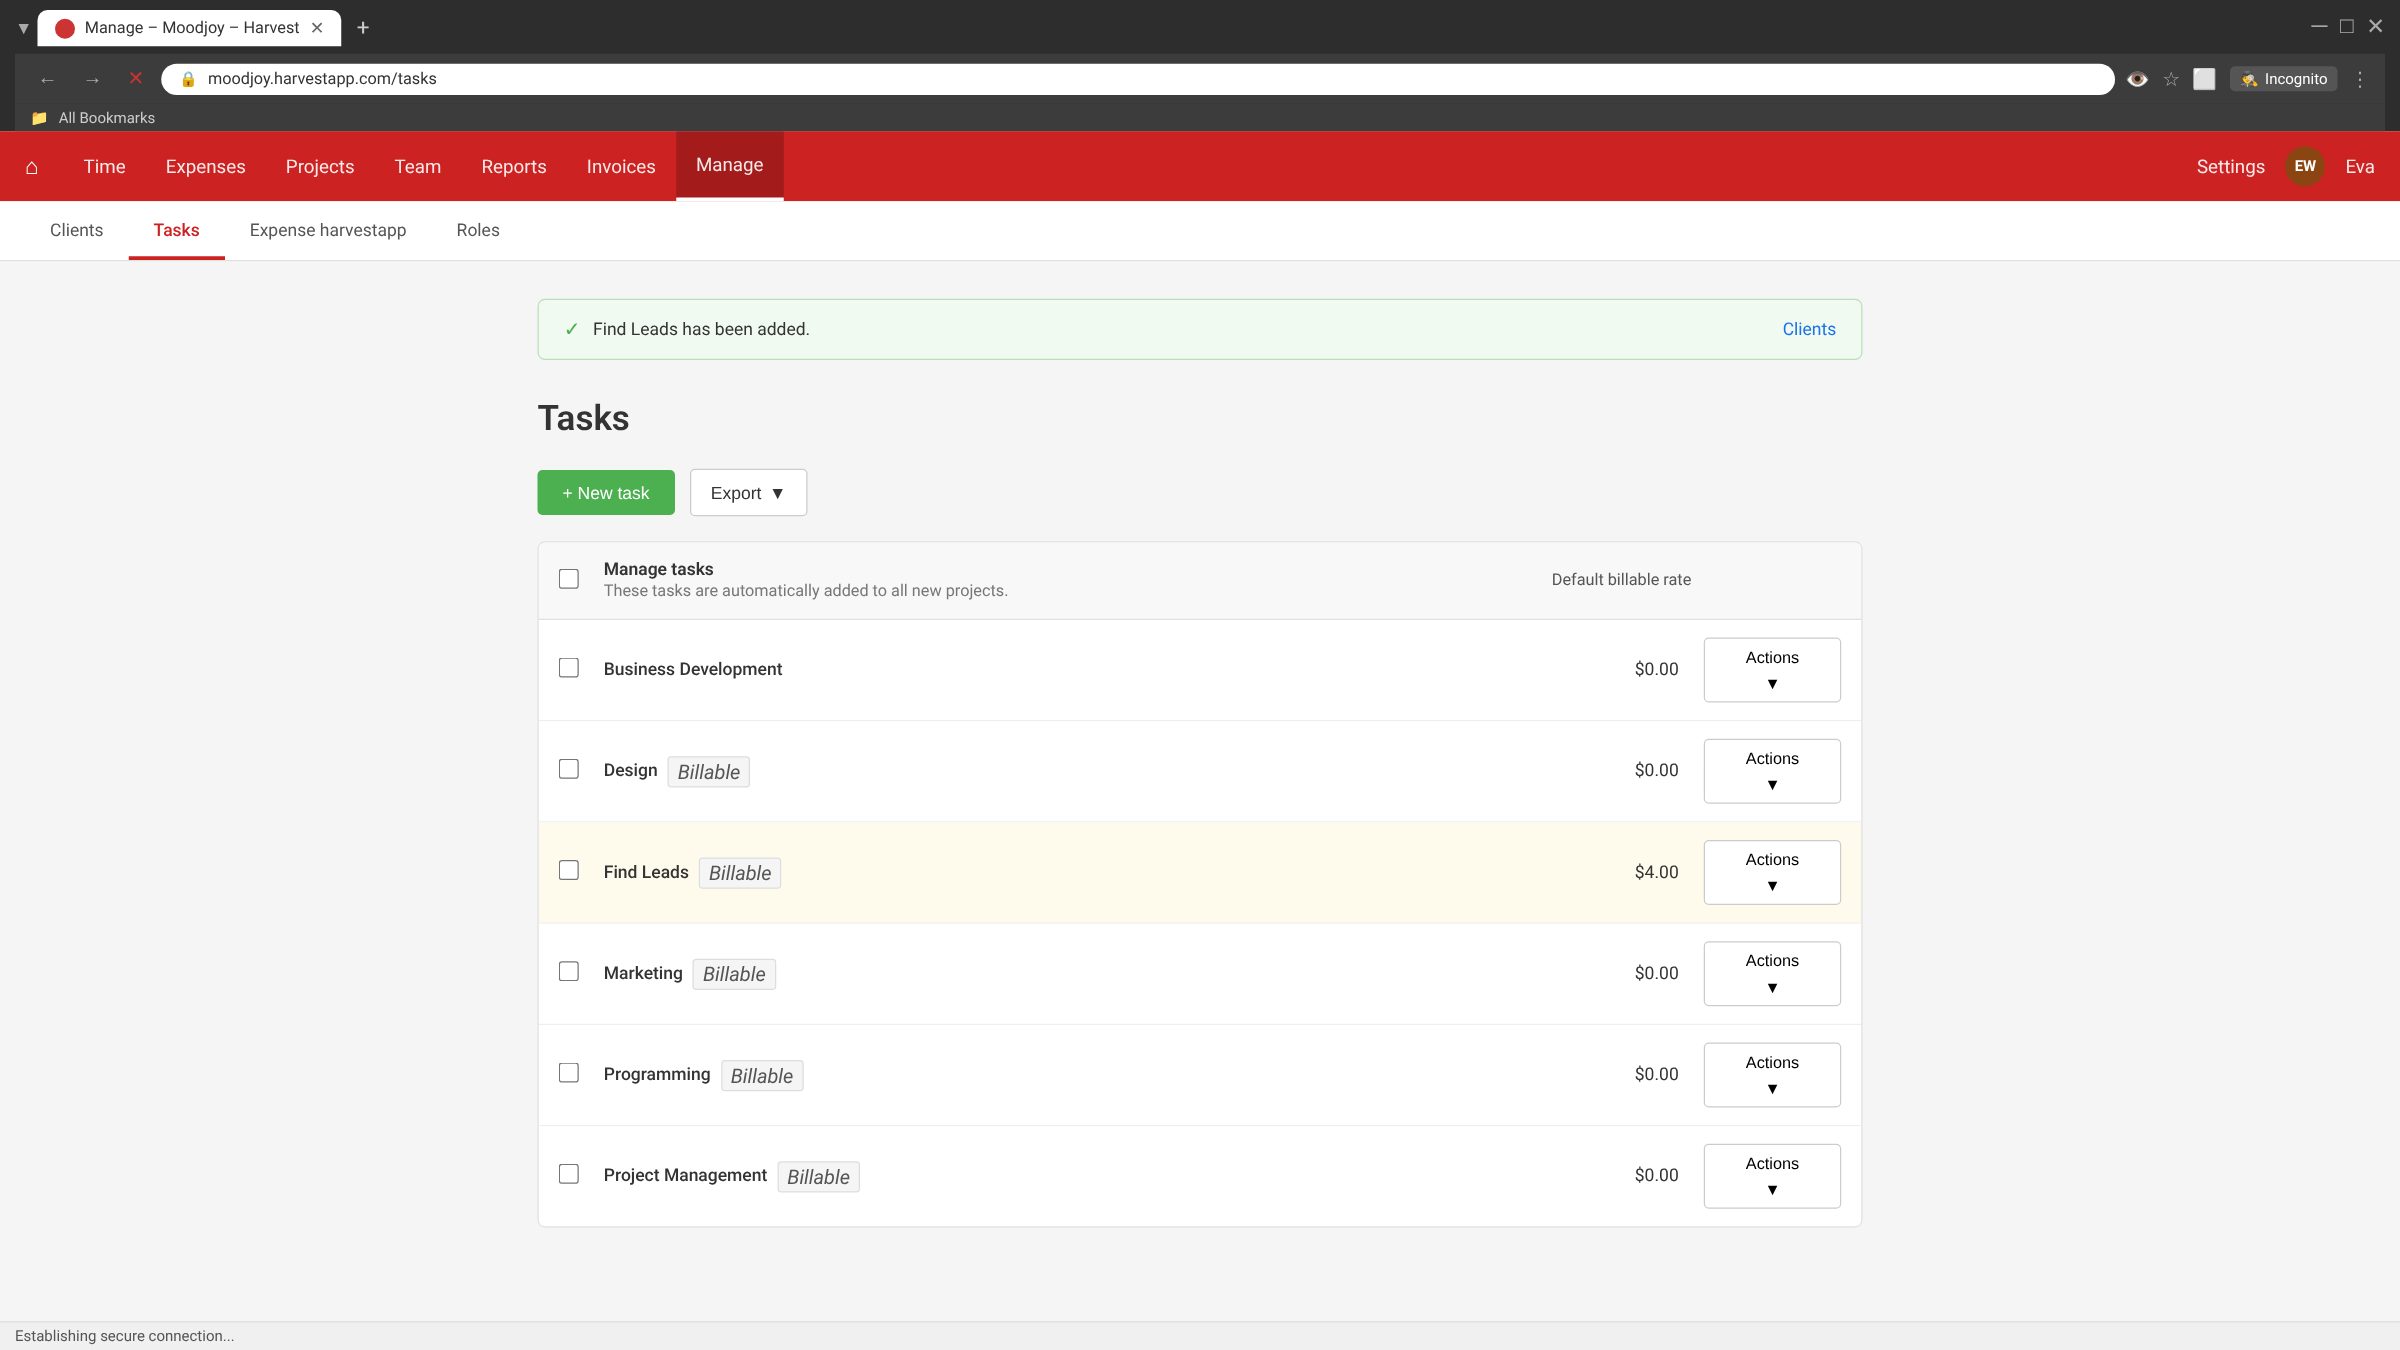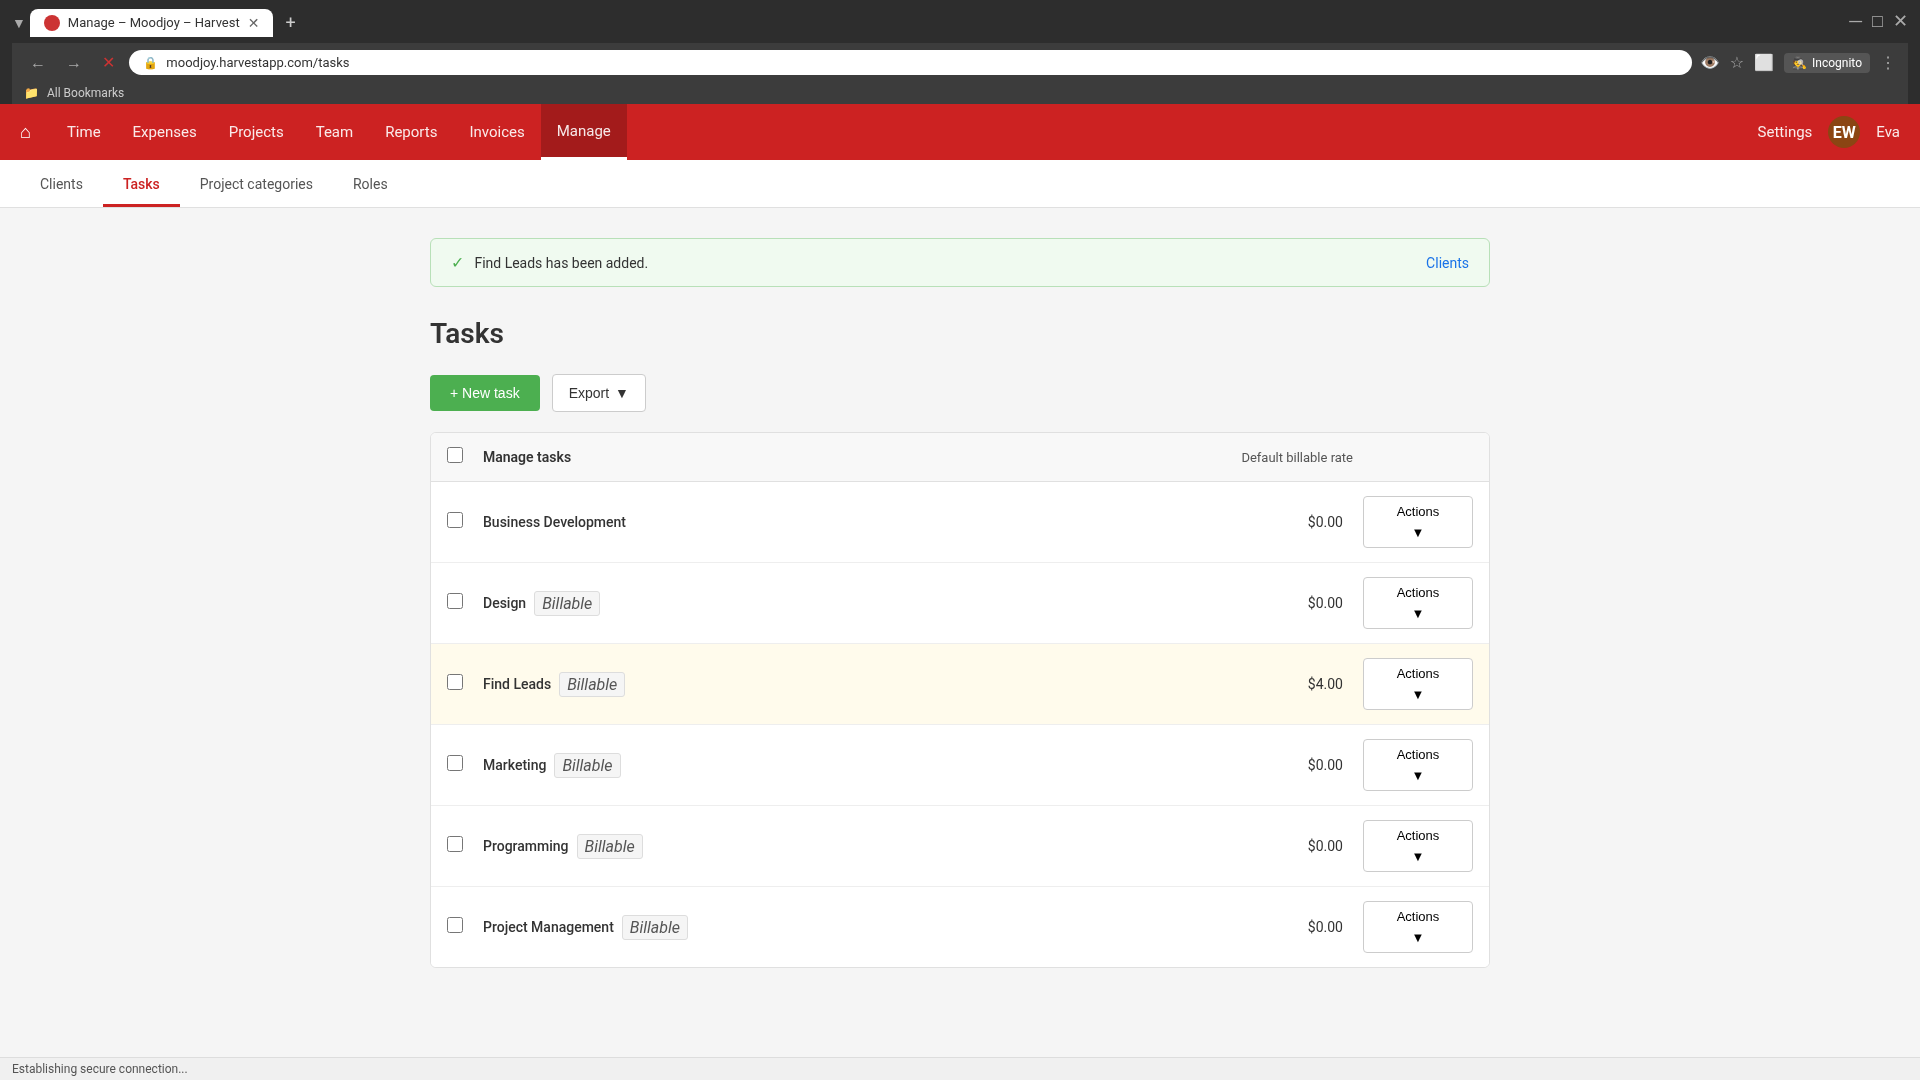--- a/index.html
+++ b/index.html
@@ -148,21 +148,21 @@
     }
     .user-avatar {
       background: #8B4513;
       color: #fff;
       width: 32px;
       height: 32px;
       border-radius: 50%;
       display: flex;
       align-items: center;
       justify-content: center;
-      font-size: 16px;
+      font-size: 12px;
       font-weight: bold;
     }
     .nav-username {
       color: rgba(255,255,255,0.9);
       font-size: 15px;
     }
 
     
     .sub-nav {
       background: #fff;
@@ -401,21 +401,21 @@
   <div class="nav-right">
     <span class="nav-settings">Settings</span>
     <div class="user-avatar">EW</div>
     <span class="nav-username">Eva</span>
   </div>
 </nav>
 
 <div class="sub-nav">
   <a class="sub-nav-item">Clients</a>
   <a class="sub-nav-item active">Tasks</a>
-  <a class="sub-nav-item">Project categories</a>
+  <a class="sub-nav-item">Expense harvestapp</a>
   <a class="sub-nav-item">Roles</a>
 </div>
 
 <div class="main-content">
 
   <div class="success-banner">
     <span class="success-icon">✓</span>
     <span class="success-text">Find Leads has been added.</span>
     <a class="dismiss-link">Clients</a>
   </div>
@@ -431,20 +431,21 @@
   </div>
 
   <div class="tasks-table">
 
     <div class="tasks-header-row">
       <div class="col-check">
         <input type="checkbox" style="">
       </div>
       <div class="tasks-header-title">
         <div style="font-weight:600;color:#333;font-size:14px;">Manage tasks</div>
+        <div style="font-weight:normal;font-size:13px;color:#777;margin-top:2px;">These tasks are automatically added to all new projects.</div>
       </div>
       <div class="tasks-header-rate">Default billable rate</div>
     </div>
 
     <div class="task-row">
       <div class="col-check">
         <input type="checkbox" style="">
       </div>
       <div class="task-name">
         <span>Business Development</span>

